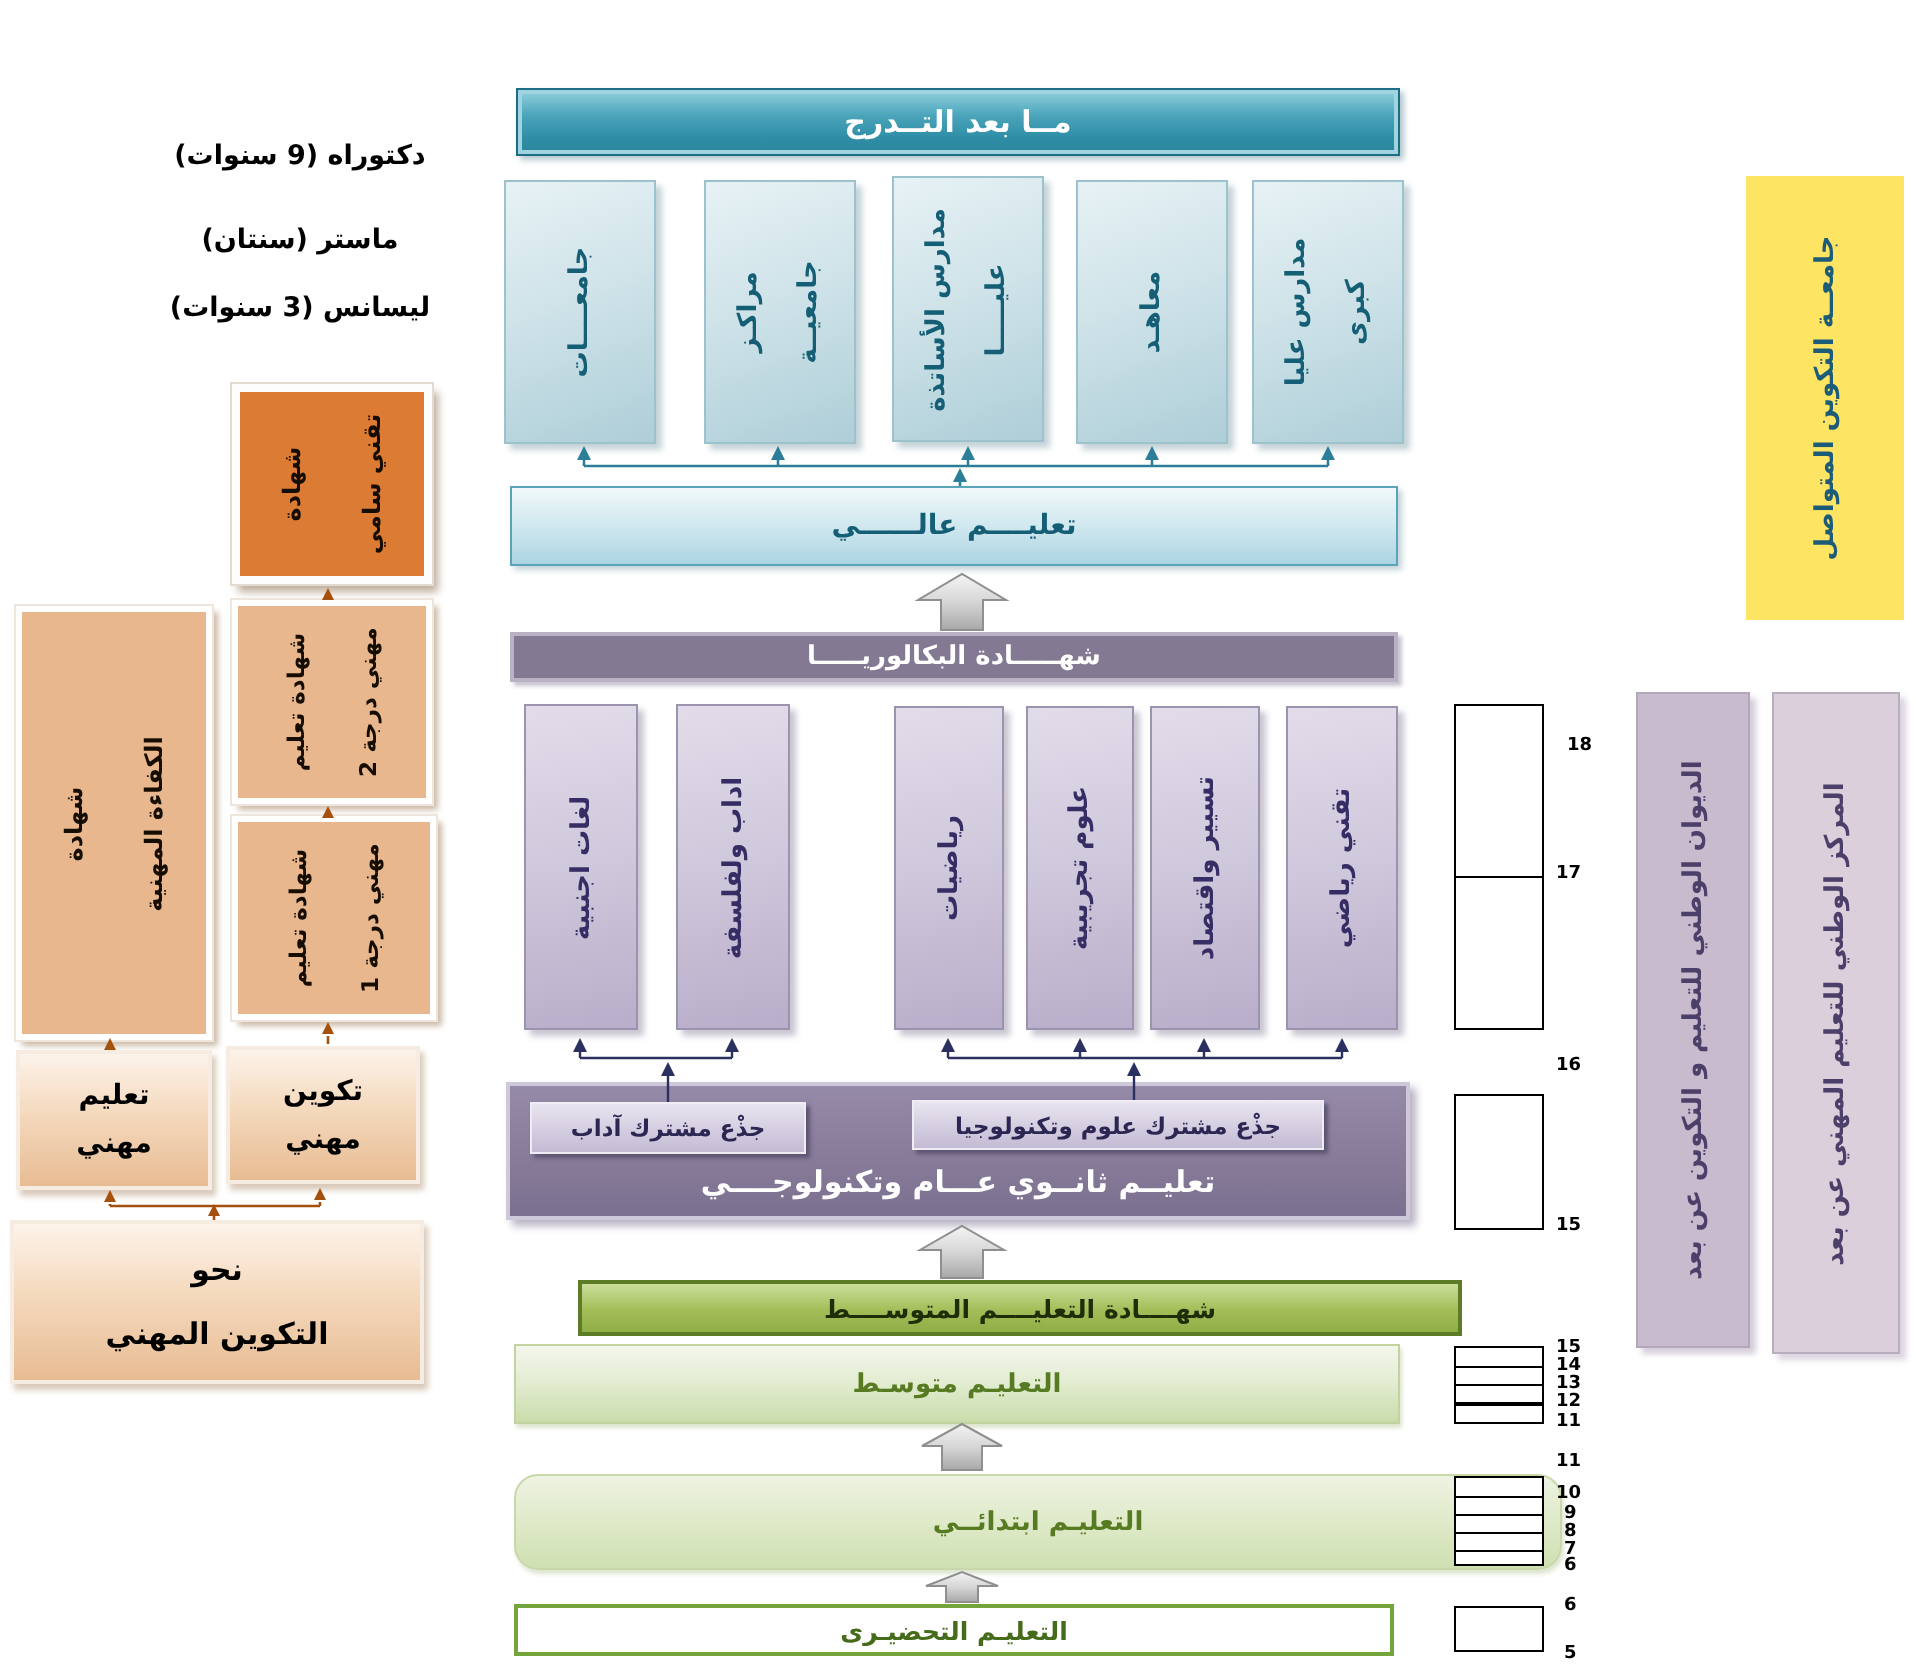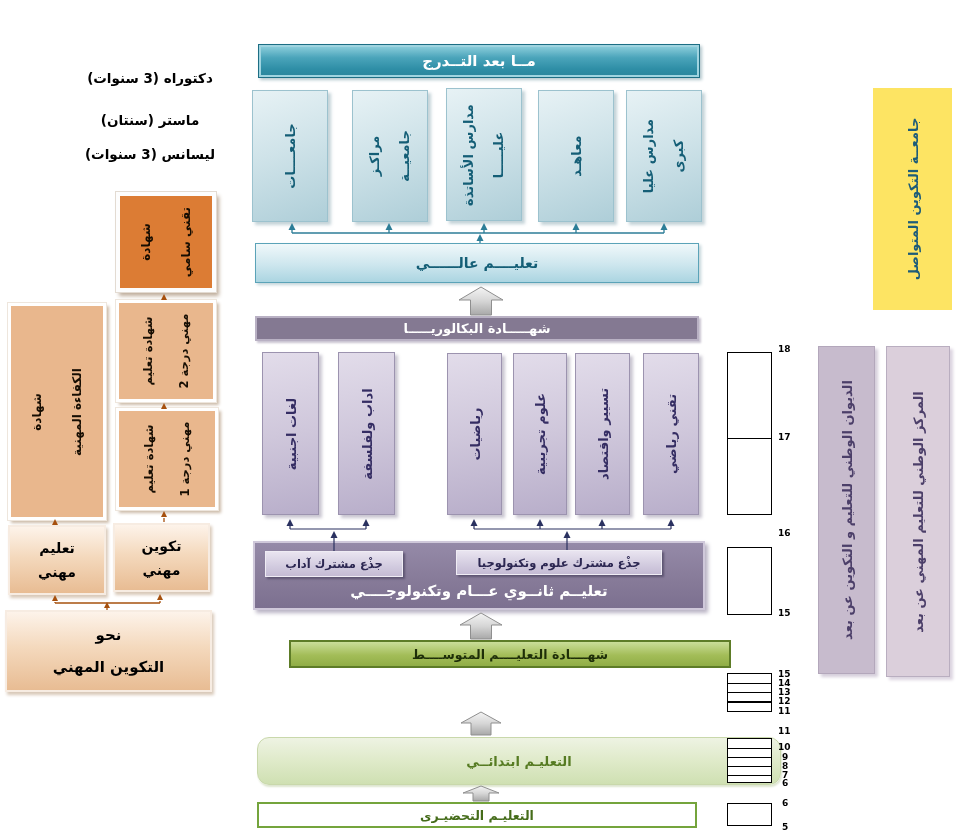--- a/index.html
+++ b/index.html
@@ -120,24 +120,25 @@
   <div class="vwrap box-stream" style="left:643px;top:353px;width:56px;height:162px;">
     <div class="vtext" style="width:158px;">تقني رياضي</div>
   </div>
 
   <div class="abs box-secondary" style="left:253px;top:541px;width:452px;height:69px;"></div>
   <div class="abs box-core ctr ar" style="left:265px;top:551px;width:138px;height:26px;">جذْع مشترك آداب</div>
   <div class="abs box-core ctr ar" style="left:456px;top:550px;width:206px;height:25px;">جذْع مشترك علوم وتكنولوجيا</div>
   <div class="abs lbl-secondary ar" style="left:253px;top:582px;width:452px;">تعليــم ثانــوي عـــام وتكنولوجــــي</div>
 
   <div class="abs bar-bem ctr ar" style="left:257px;top:640px;width:442px;height:28px;">شهــــادة التعليــــم المتوســــط</div>
+  <div class="abs bar-mid ctr ar" style="left:257px;top:672px;width:443px;height:40px;">التعليـم متوسـط</div>
   <div class="abs bar-prim ctr ar" style="left:257px;top:737px;width:524px;height:48px;border-radius:12px;">التعليـم ابتدائــي</div>
   <div class="abs bar-prep ctr ar" style="left:257px;top:802px;width:440px;height:26px;">التعليـم التحضيـرى</div>
 
-  <div class="abs degrees ar" style="left:55px;top:70px;width:190px;">دكتوراه (3 سنوات)</div>
+  <div class="abs degrees ar" style="left:55px;top:70px;width:190px;">دكتوراه (9 سنوات)</div>
   <div class="abs degrees ar" style="left:55px;top:112px;width:190px;">ماستر (سنتان)</div>
   <div class="abs degrees ar" style="left:55px;top:146px;width:190px;">ليسانس (3 سنوات)</div>
 
   <div class="vwrap box-orange" style="left:116px;top:192px;width:100px;height:100px;">
     <div class="vtext" style="width:88px;line-height:40px;">شهادة
 تقني سامي</div>
   </div>
   <div class="vwrap box-lorange" style="left:116px;top:300px;width:100px;height:102px;">
     <div class="vtext" style="width:92px;line-height:36px;">شهادة تعليم
 مهني درجة 2</div>
@@ -163,21 +164,21 @@
   <div class="vwrap box-mauve1" style="left:818px;top:346px;width:57px;height:328px;">
     <div class="vtext" style="width:322px;">الديوان الوطني للتعليم و التكوين عن بعد</div>
   </div>
   <div class="vwrap box-mauve2" style="left:886px;top:346px;width:64px;height:331px;">
     <div class="vtext" style="width:324px;">المركز الوطني للتعليم المهني عن بعد</div>
   </div>
 
   <div class="abs scalebox" style="left:727px;top:352px;width:45px;height:163px;">
     <div class="scaleline" style="top:85px;"></div>
   </div>
-  <span class="agenum" style="left:778px;top:344px;">18</span>
+  <span class="agenum" style="left:778px;top:368px;text-align:right;">18</span>
   <span class="agenum" style="left:778px;top:432px;">17</span>
 
   <div class="abs scalebox" style="left:727px;top:547px;width:45px;height:68px;"></div>
   <span class="agenum" style="left:778px;top:528px;">16</span>
   <span class="agenum" style="left:778px;top:608px;">15</span>
 
   <div class="abs scalebox" style="left:727px;top:673px;width:45px;height:39px;">
     <div class="scaleline" style="top:9px;"></div>
     <div class="scaleline" style="top:18px;"></div>
     <div class="scaleline thick" style="top:27px;"></div>

